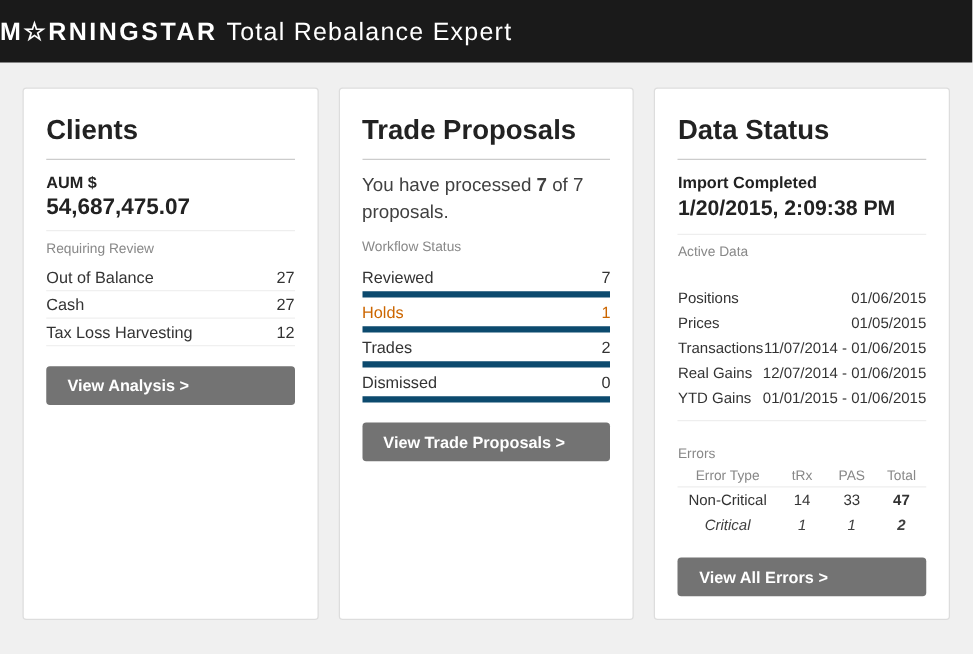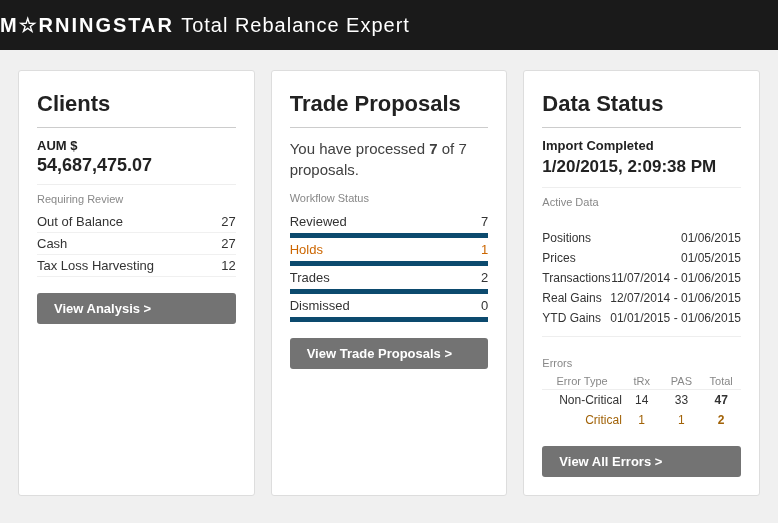--- a/index.html
+++ b/index.html
@@ -178,23 +178,23 @@
     }
     .errors-header span:first-child { flex: 2; }
     .errors-header span { flex: 1; text-align: center; }
     .error-row {
       display: flex;
       justify-content: space-between;
       font-size: 12px;
       color: #333;
       padding: 3px 0;
     }
-    .error-row span:first-child { flex: 2; text-align: right; }
+    .error-row span:first-child { flex: 2; }
     .error-row span { flex: 1; text-align: center; }
-    .error-row.critical { color: #a16207; }
+    .error-row.critical { color: #404040; font-style: italic; }
     .error-row .total { font-weight: bold; }
   </style>
 </head>
 <body>
 
 <header class="header">
   <span>
     <span class="brand">M☆RNINGSTAR</span>
     <span class="subtitle">Total Rebalance Expert</span>
   </span>

